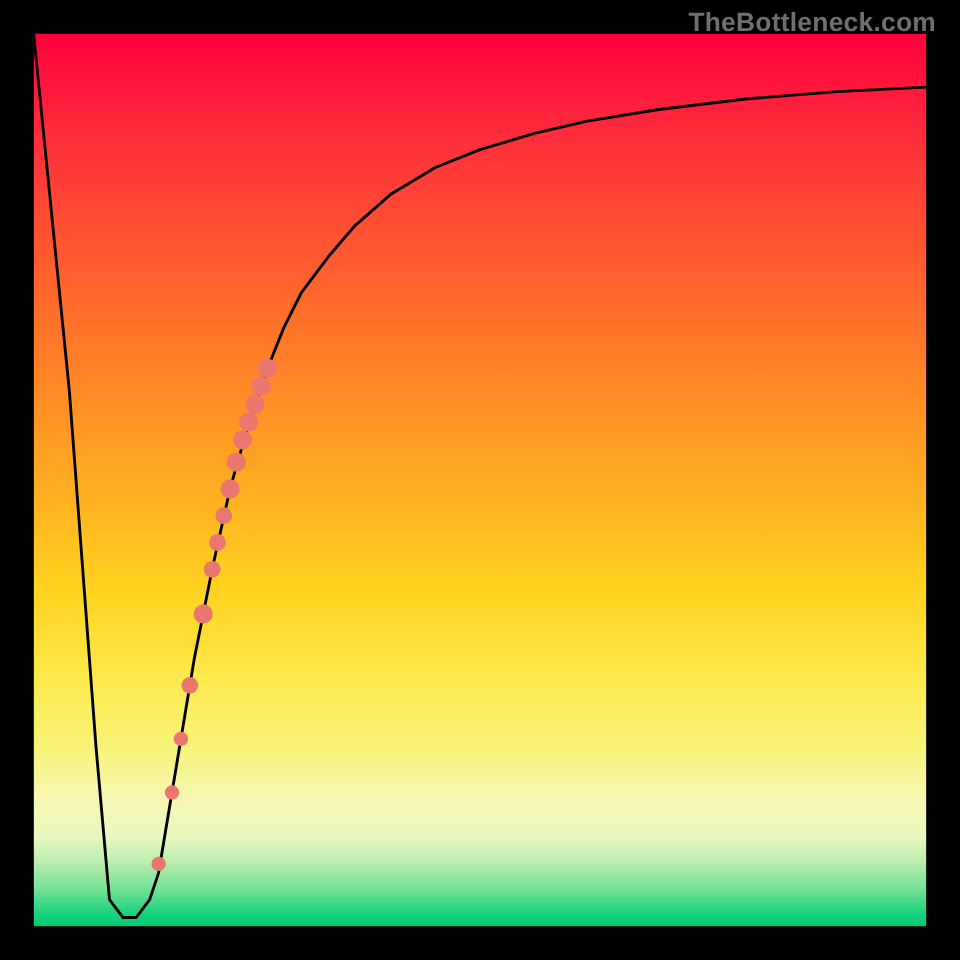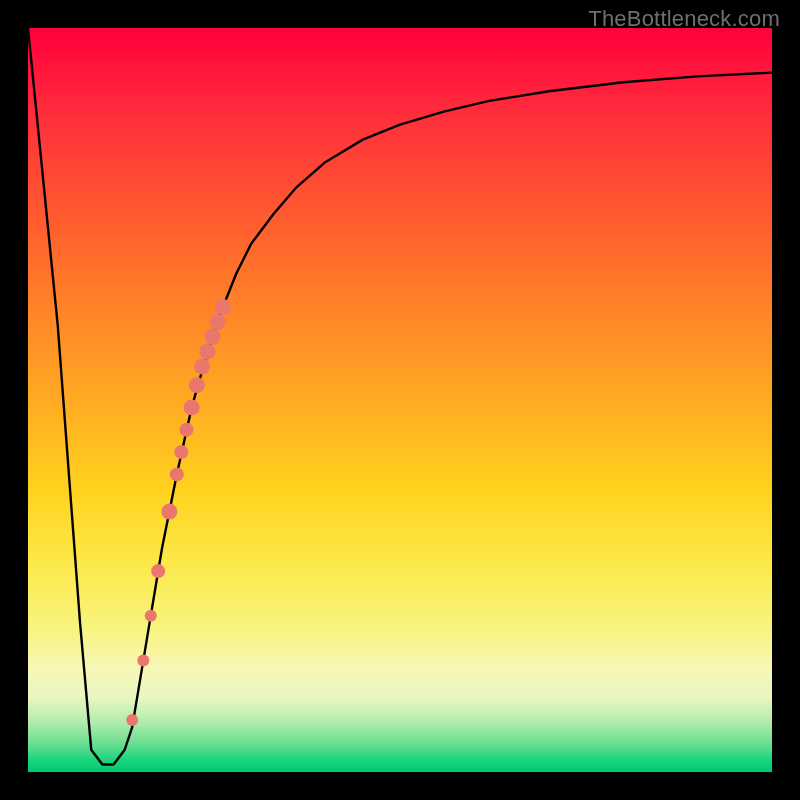--- a/index.html
+++ b/index.html
@@ -17,21 +17,21 @@
     height: 800px;
     background: #000;
   }
   .watermark {
     position: absolute;
     top: 6px;
     right: 20px;
     color: #6f6f6f;
     font-size: 22px;
     letter-spacing: 0.2px;
-    font-weight: 400;
+    font-weight: 700;
     z-index: 50;
   }
   .plot-inner {
     position: absolute;
     left: 28px;
     top: 28px;
     width: 744px;
     height: 744px;
     overflow: hidden;
   }

